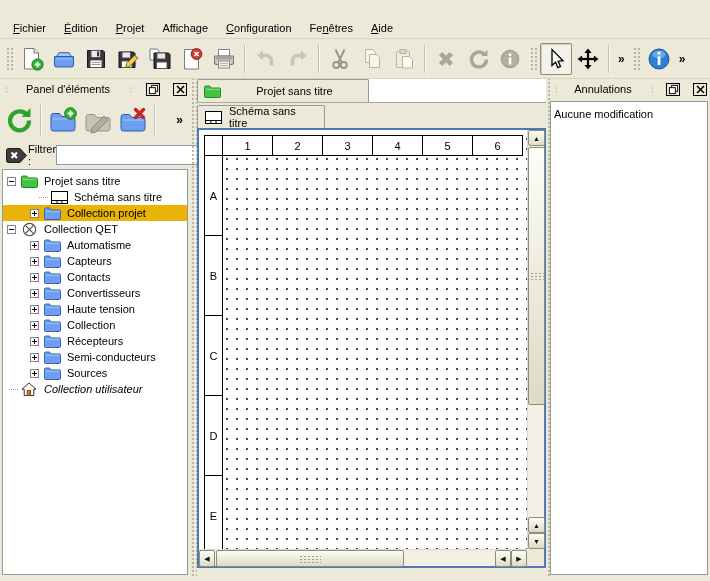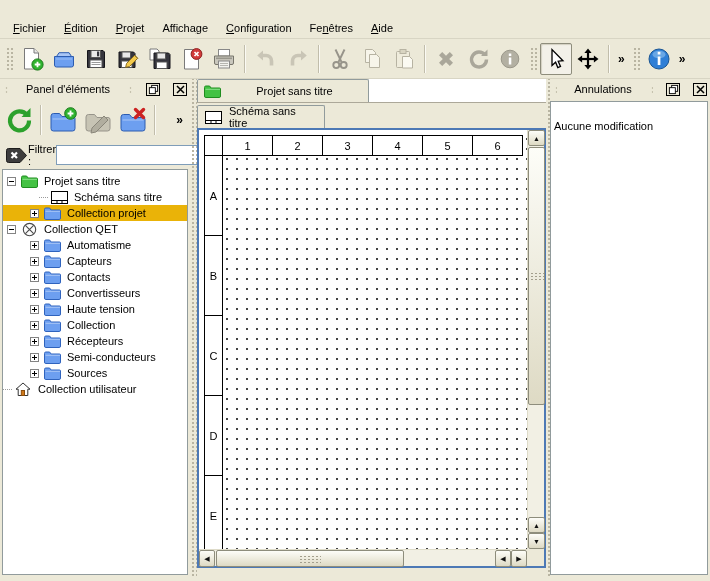--- a/index.html
+++ b/index.html
@@ -71,21 +71,21 @@
   .hsb { height:17px; position:relative; background:#f2f0e4; border-top:1px solid #dedbc9; }
   .sb-btn { position:absolute; background:linear-gradient(#fdfdf8,#dedac4); border:1px solid #8e8d7c; border-radius:2px; display:flex; align-items:center; justify-content:center; font-size:7px; line-height:7px; color:#111; }
   .vsb .sb-btn { left:0; width:17px; height:16px; }
   .hsb .sb-btn { top:0; height:17px; width:16px; }
   .sb-thumb { position:absolute; background:linear-gradient(#fdfdf8,#dedac4); border:1px solid #8e8d7c; border-radius:2px; display:flex; align-items:center; justify-content:center; }
   .grip { width:14px; height:9px; background-image:radial-gradient(#a39f8d 1px, transparent 1.2px); background-size:4px 3px; }
   .vsb .sb-thumb { left:0; width:17px; } .hsb .sb-thumb { top:0; height:17px; }
   .sbcorner { width:17px; background:#ece9d8; }
 
   
-  .undolist { flex:1; background:#fff; border:1px solid #919b9c; margin:2px 2px 2px 0; padding:18px 3px; }
+  .undolist { flex:1; background:#fff; border:1px solid #919b9c; margin:2px 2px 2px 0; padding:6px 3px; }
 
   .statusbar { height:21px; }
 
   svg { display:block; }
 </style>
 </head>
 <body>
 
 <div class="menubar">
   <div class="menuitem"><span></span><span class="mn">F</span><span>ichier</span></div>
@@ -489,21 +489,21 @@
       <div class="trow lv1">
         <span class="expbox plus"></span>
         <span class="ticon">
             <svg width="17" height="14" viewBox="0 0 17 14">
               <path d="M.5 3.5 q0-1.5 1.3-1.5 h3.8 l1.5 2 h8.4 q1 0 1 1 v7 q0 1.5-1.3 1.5 H1.8 q-1.3 0-1.3-1.5z" fill="#6d9ff0" stroke="#2f63bd"></path>
               <path d="M1.5 5.3 h14.5" stroke="#a9c6f6"></path>
             </svg>
           </span>
         <span class="tlabel">Sources</span>
       </div>
-      <div class="trow lv0" style="padding-left:0;">
+      <div class="trow lv0" style="padding-left:6px;font-style:italic;">
         <span class="tdash"></span>
         <span class="ticon">
             <svg width="16" height="15" viewBox="0 0 16 15">
               <path d="M8 1 L15 7.2 H12.8 V13.5 H3.2 V7.2 H1 Z" fill="#fff" stroke="#333"></path>
               <rect x="6.3" y="8.5" width="3.2" height="5" fill="#d07818" stroke="#8a4d0c"></rect>
             </svg>
           </span>
         <span class="tlabel">Collection utilisateur</span>
       </div>
     </div>

